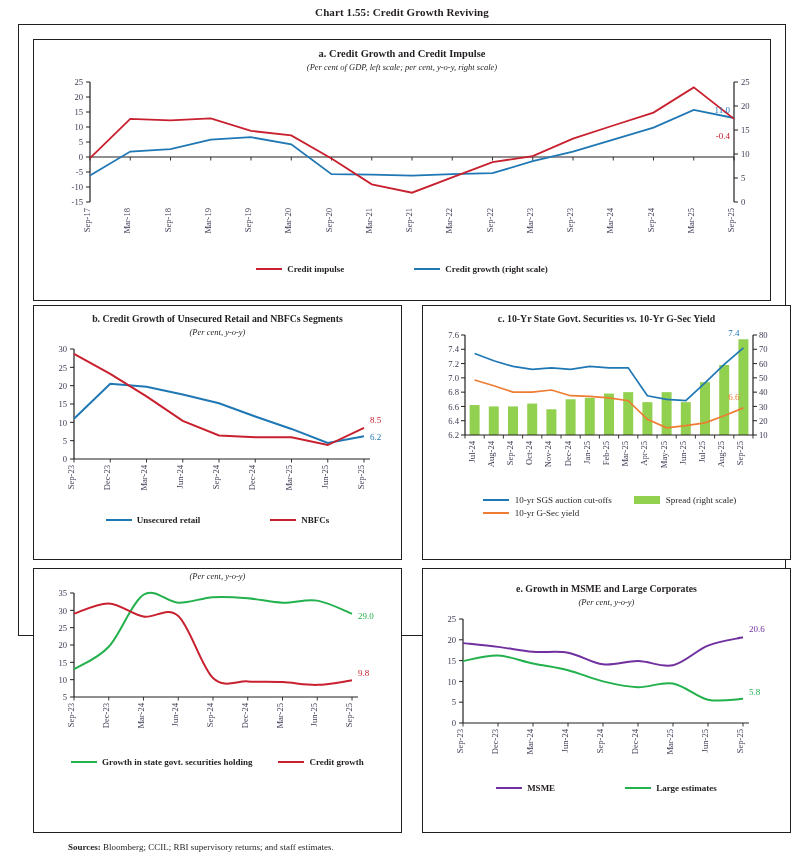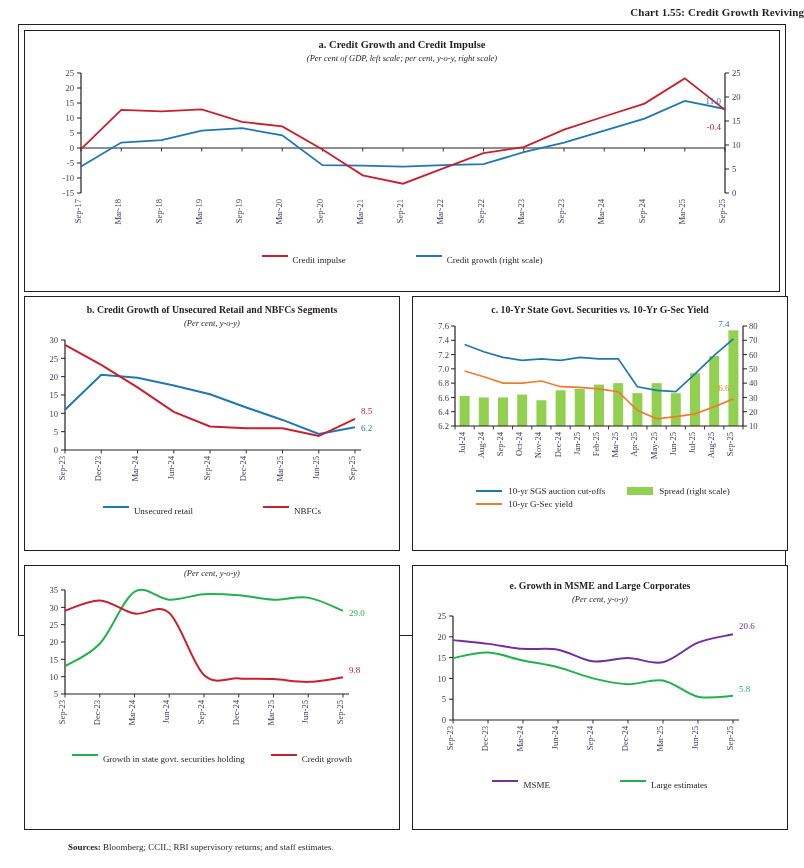--- a/index.html
+++ b/index.html
@@ -15,52 +15,52 @@
     position: relative;
     overflow: hidden;
   }
   .page {
     width: 804px;
     height: 868px;
     position: relative;
     box-sizing: border-box;
   }
   .chart-title {
-    text-align: right;
+    text-align: center;
     font-size: 11px;
     font-weight: bold;
     font-family: "Liberation Serif", serif;
     padding-top: 6px;
     letter-spacing: 0.1px;
   }
   .outer-box {
     position: absolute;
     left: 18px;
     top: 24px;
     width: 768px;
     height: 612px;
     border: 1.6px solid #231f20;
     box-sizing: border-box;
-    padding: 5px;
+    padding: 14px;
   }
   .panel {
     border: 1px solid #231f20;
     box-sizing: border-box;
     position: relative;
     background: #fff;
   }
   .panel-a {
     width: 100%;
     height: 262px;
     margin: 0 0 4px 0;
   }
   .row2, .row3 {
     display: flex;
-    gap: 12px;
-    margin-bottom: 14px;
+    gap: 20px;
+    margin-bottom: 8px;
   }
   .panel-half {
     width: 50%;
     box-sizing: border-box;
   }
   .panel-b, .panel-c { height: 255px; }
   .panel-d, .panel-e { height: 265px; }
 
   .p-title {
     text-align: center;
@@ -88,22 +88,24 @@
     display: flex;
     justify-content: center;
     align-items: center;
     gap: 24px;
     font-size: 9px;
     font-family: "Liberation Serif", serif;
   }
   .legend.cols2 { gap: 70px; }
   .legend-item {
     display: flex;
+    align-items: center;
     gap: 5px;
     white-space: nowrap;
+    font-weight: bold;
   }
   .lg-line {
     display: inline-block;
     width: 26px;
     height: 2.2px;
   }
   .lg-box {
     display: inline-block;
     width: 26px;
     height: 8px;

